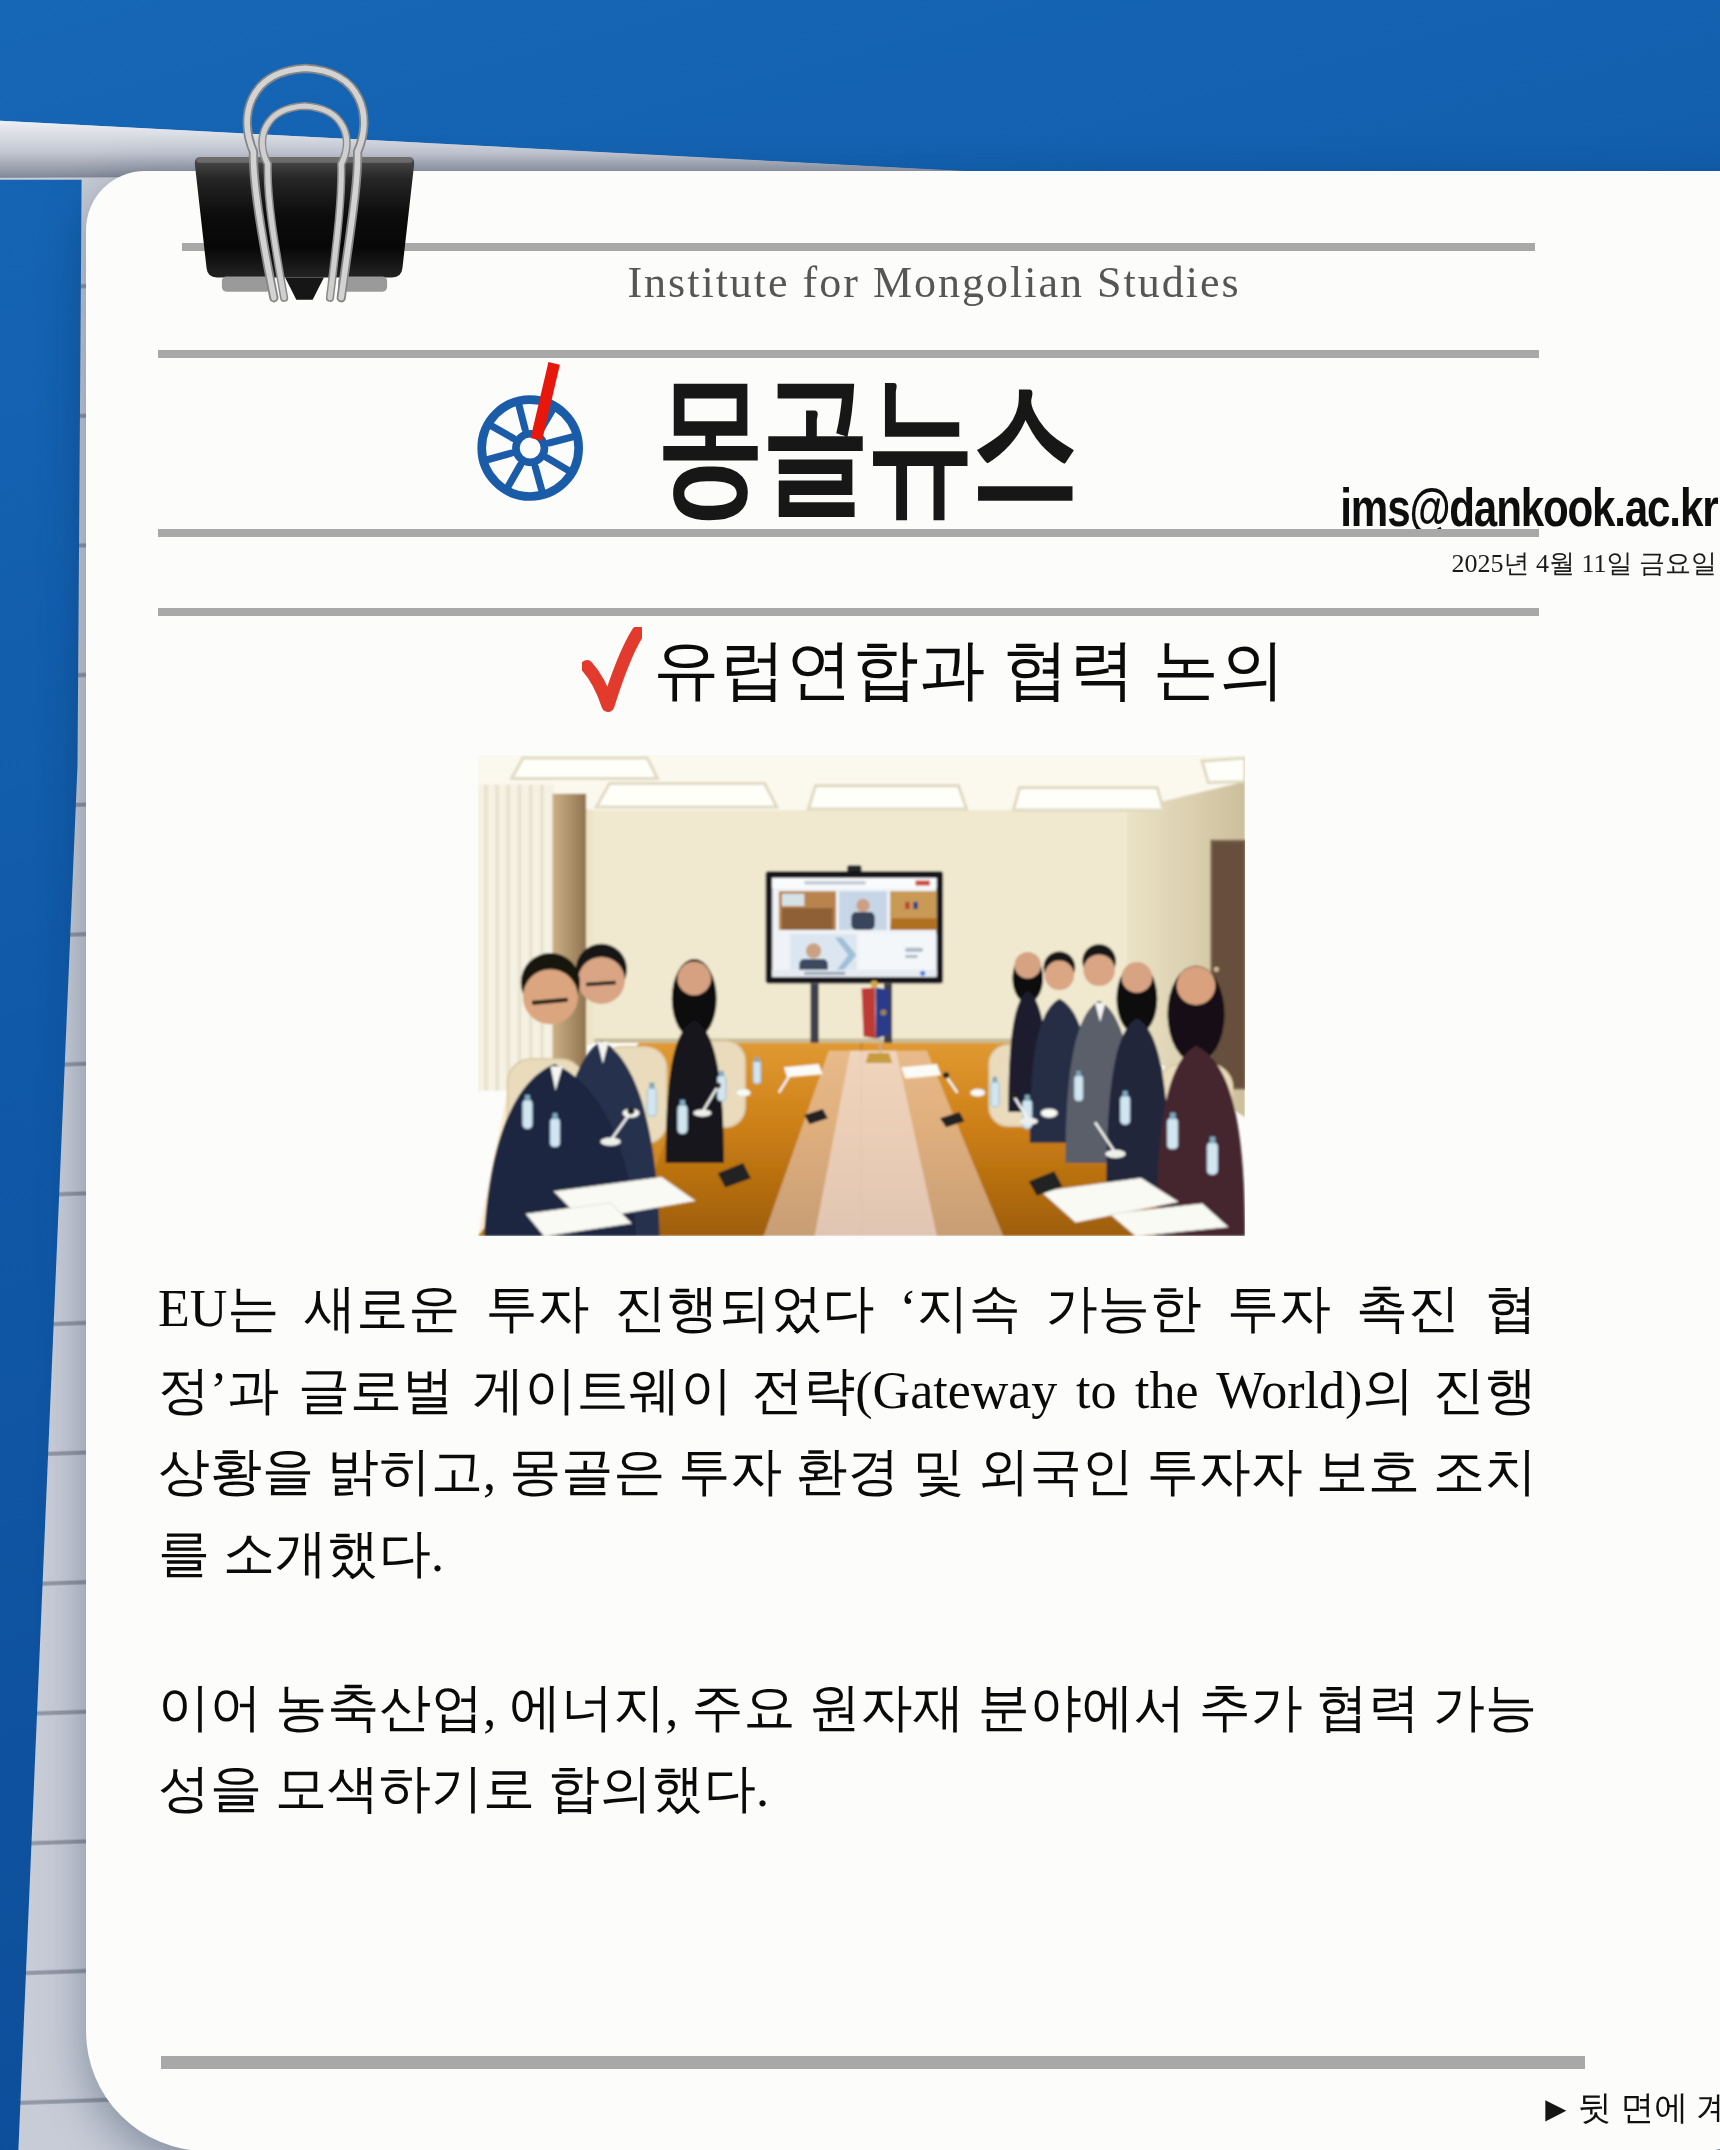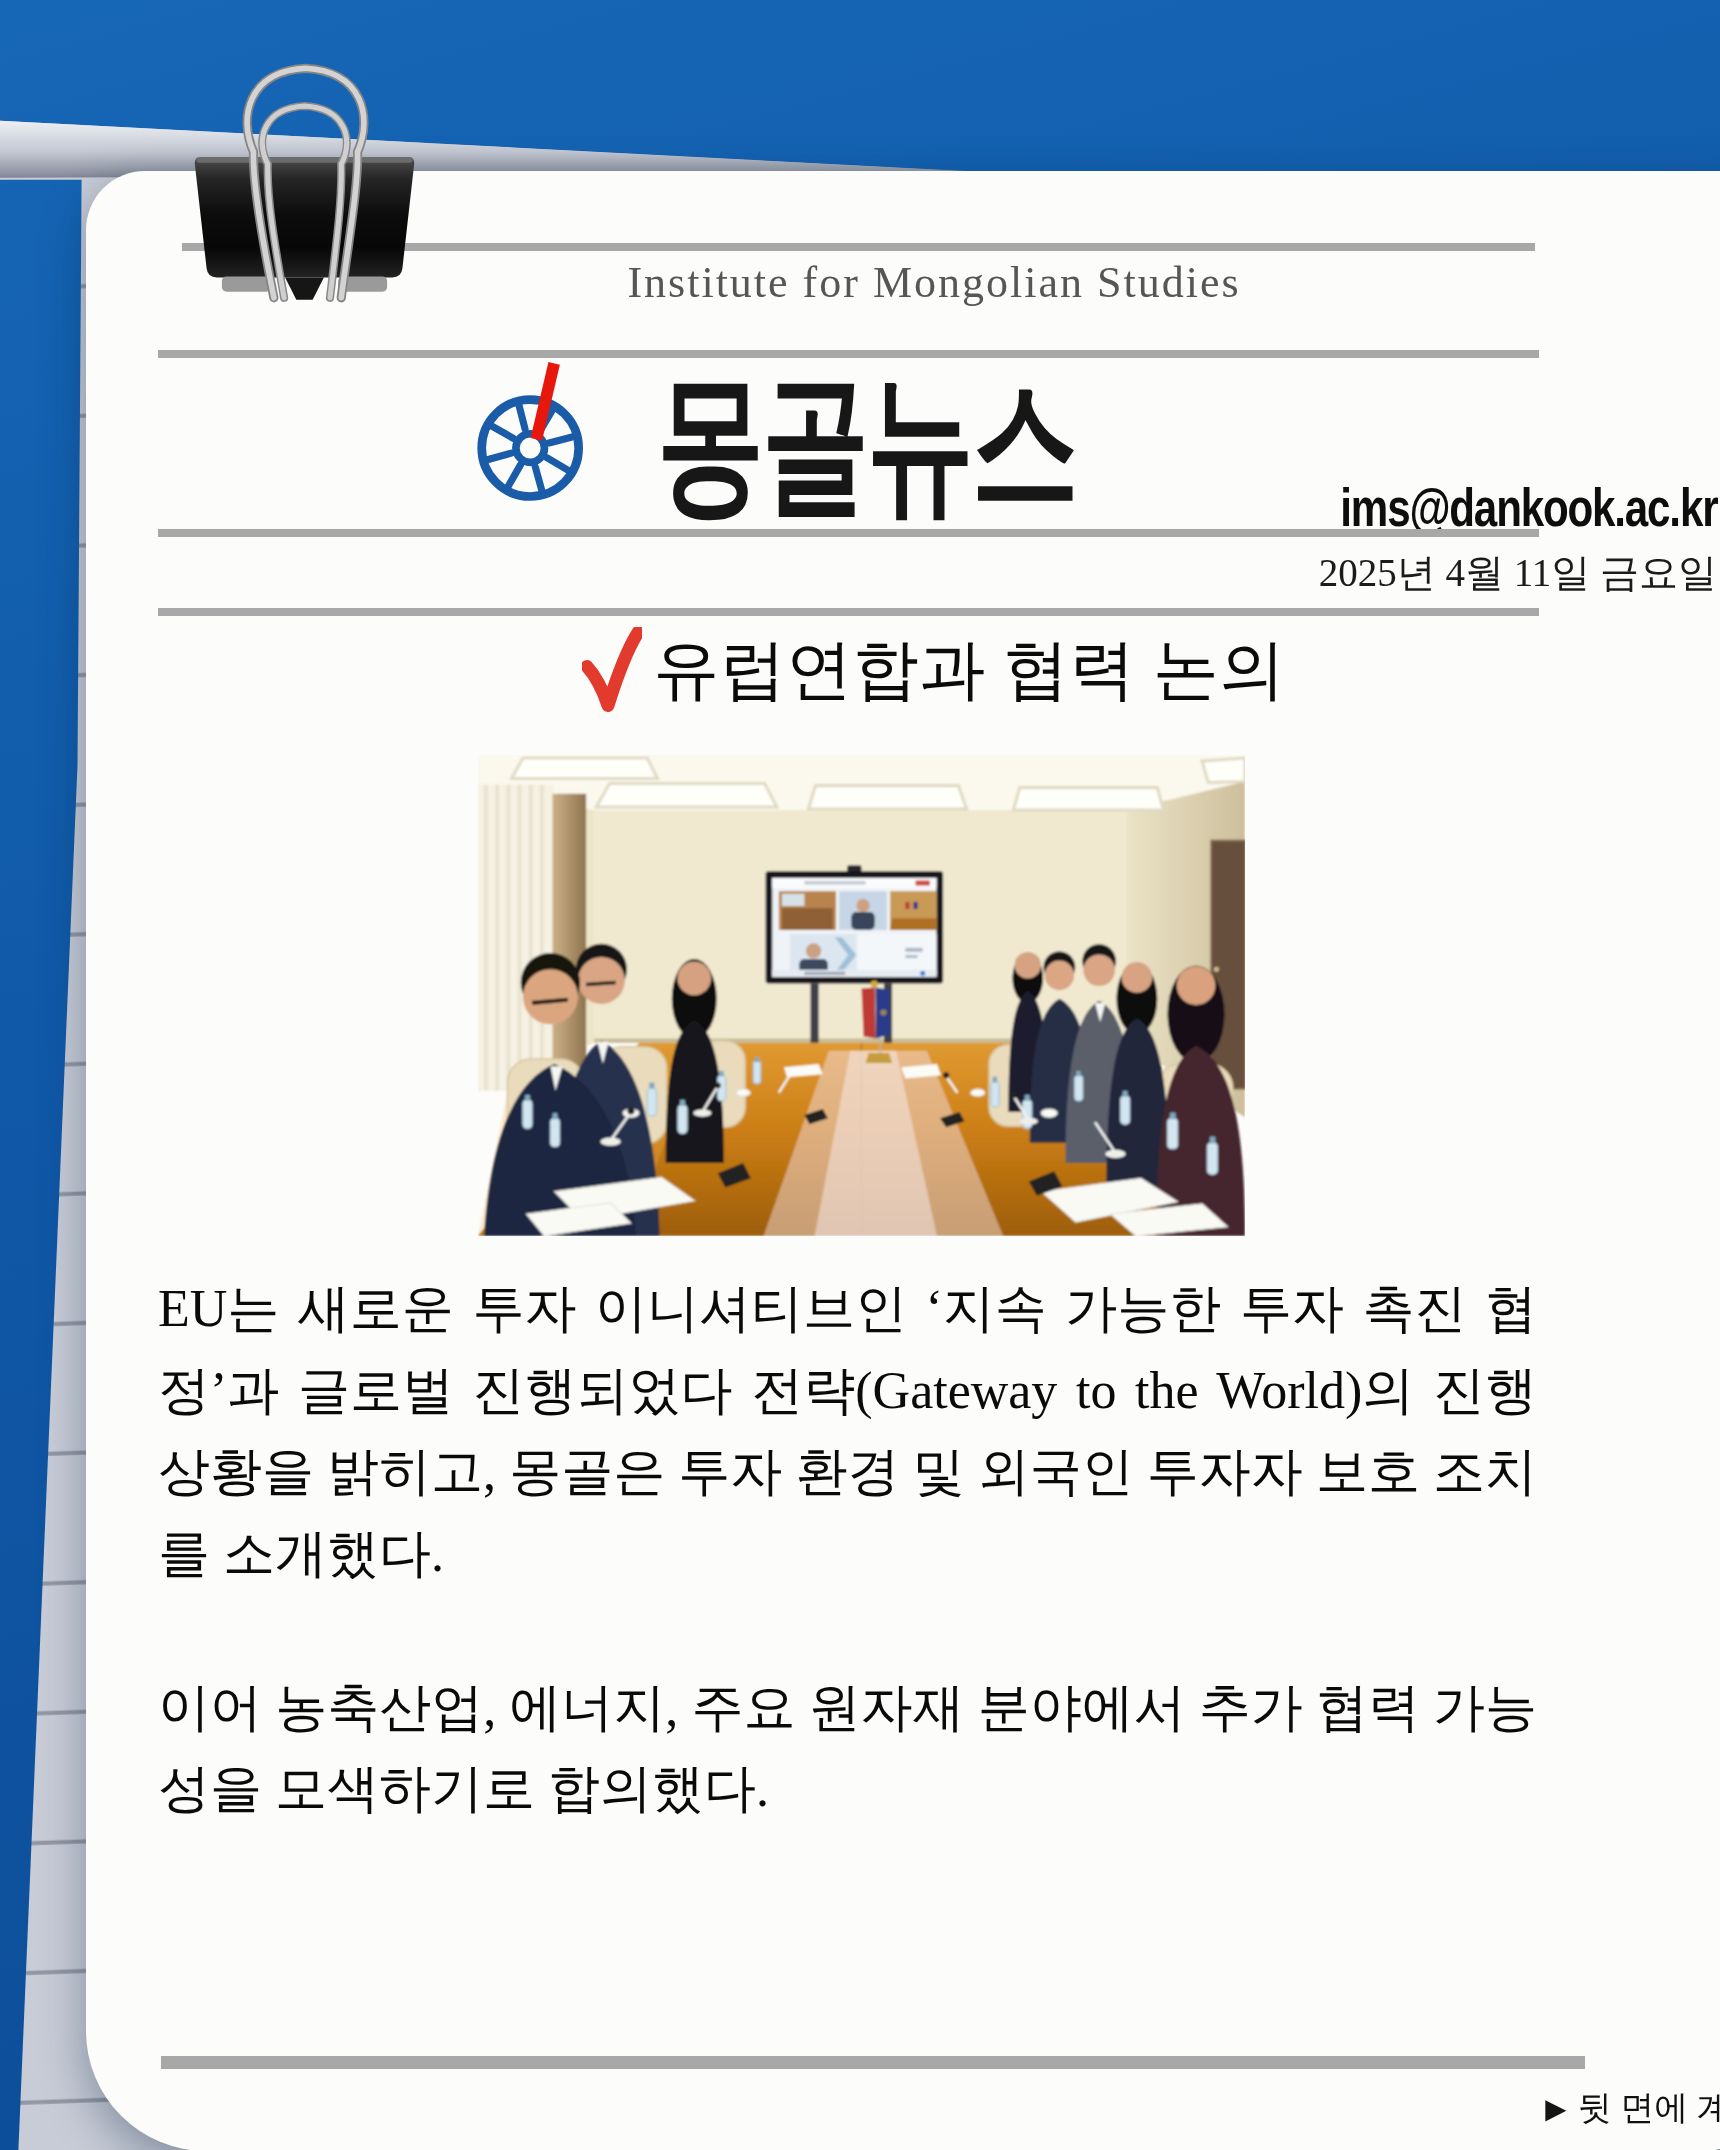--- a/index.html
+++ b/index.html
@@ -18,21 +18,21 @@
   .rule4{left:72px;top:437px;width:1381px;}
   .institute{position:absolute;left:0;right:0;top:86px;text-align:center;
              font-size:44px;letter-spacing:2px;color:#565656;}
   .logo{position:absolute;left:385px;top:185px;width:125px;height:156px;}
   .title{position:absolute;left:571px;top:195px;margin:0;font-family:"Liberation Sans","DejaVu Sans",sans-serif;
          font-weight:bold;font-size:153px;line-height:1;letter-spacing:-3.1px;color:#171717;
          transform:scaleX(.70);transform-origin:left top;white-space:nowrap;}
   .email{position:absolute;right:65px;top:305px;font-family:"Liberation Sans","DejaVu Sans",sans-serif;
          font-weight:bold;font-size:54px;letter-spacing:-1.5px;color:#0E0E0E;
          transform:scaleX(.78);transform-origin:right top;white-space:nowrap;}
-  .date{position:absolute;right:65px;top:375px;font-size:39px;color:#1B1B1B;white-space:nowrap;}
+  .date{position:absolute;right:65px;top:375px;font-size:26px;color:#1B1B1B;white-space:nowrap;}
   .headline-row{position:absolute;left:0;right:0;top:451px;display:flex;justify-content:center;
                 align-items:center;gap:11px;}
   .check{width:60px;height:91px;margin-top:5.1px;flex:0 0 auto;}
   .headline{margin:0;font-size:66px;font-weight:400;line-height:1.3;letter-spacing:0.5px;color:#0B0B0B;white-space:nowrap;}
   .photo{position:absolute;left:392px;top:584px;width:767px;height:481px;display:block;}
   .bodytext{position:absolute;left:72px;top:1097px;width:1379px;font-size:52px;line-height:1.57;
             text-align:justify;color:#0A0A0A;}
   .bodytext p{margin:0 0 72px 0;}
   .lead{font-style:italic;font-weight:bold;padding-right:5.1px;}
   .bottom-bar{position:absolute;left:75px;top:1885px;width:1424px;height:12.8px;background:#A8A8A8;}
@@ -303,21 +303,21 @@
             <circle cx="1050" cy="666" r="7"></circle>
           <polygon points="470,820 520,800 535,830 485,848"></polygon>
           <polygon points="640,706 676,694 686,712 650,724"></polygon>
           <polygon points="906,712 944,700 954,718 918,730"></polygon>
           <polygon points="1080,836 1130,816 1146,846 1096,864"></polygon>
         </g>
       </g>
     </svg>
 
     <div class="bodytext">
-      <p><span>EU는 새로운 투자 이니셔티브인 ‘지속 가능한 투자 촉진 협정’과 글로벌 진행되었다 전략(Gateway to the World)의 진행 상황을 밝히고, 몽골은 투자 환경 및 외국인 투자자 보호 조치를 소개했다.</span></p>
+      <p><span>EU는 새로운 투자 진행되었다 ‘지속 가능한 투자 촉진 협정’과 글로벌 게이트웨이 전략(Gateway to the World)의 진행 상황을 밝히고, 몽골은 투자 환경 및 외국인 투자자 보호 조치를 소개했다.</span></p>
       <p><span>이어 농축산업, 에너지, 주요 원자재 분야에서 추가 협력 가능성을 모색하기로 합의했다.</span></p>
     </div>
 
     <div class="bottom-bar"></div>
 
     <div class="continue">
       <span class="tri">▶</span>
       <span>뒷 면에 계속</span>
     </div>
 

